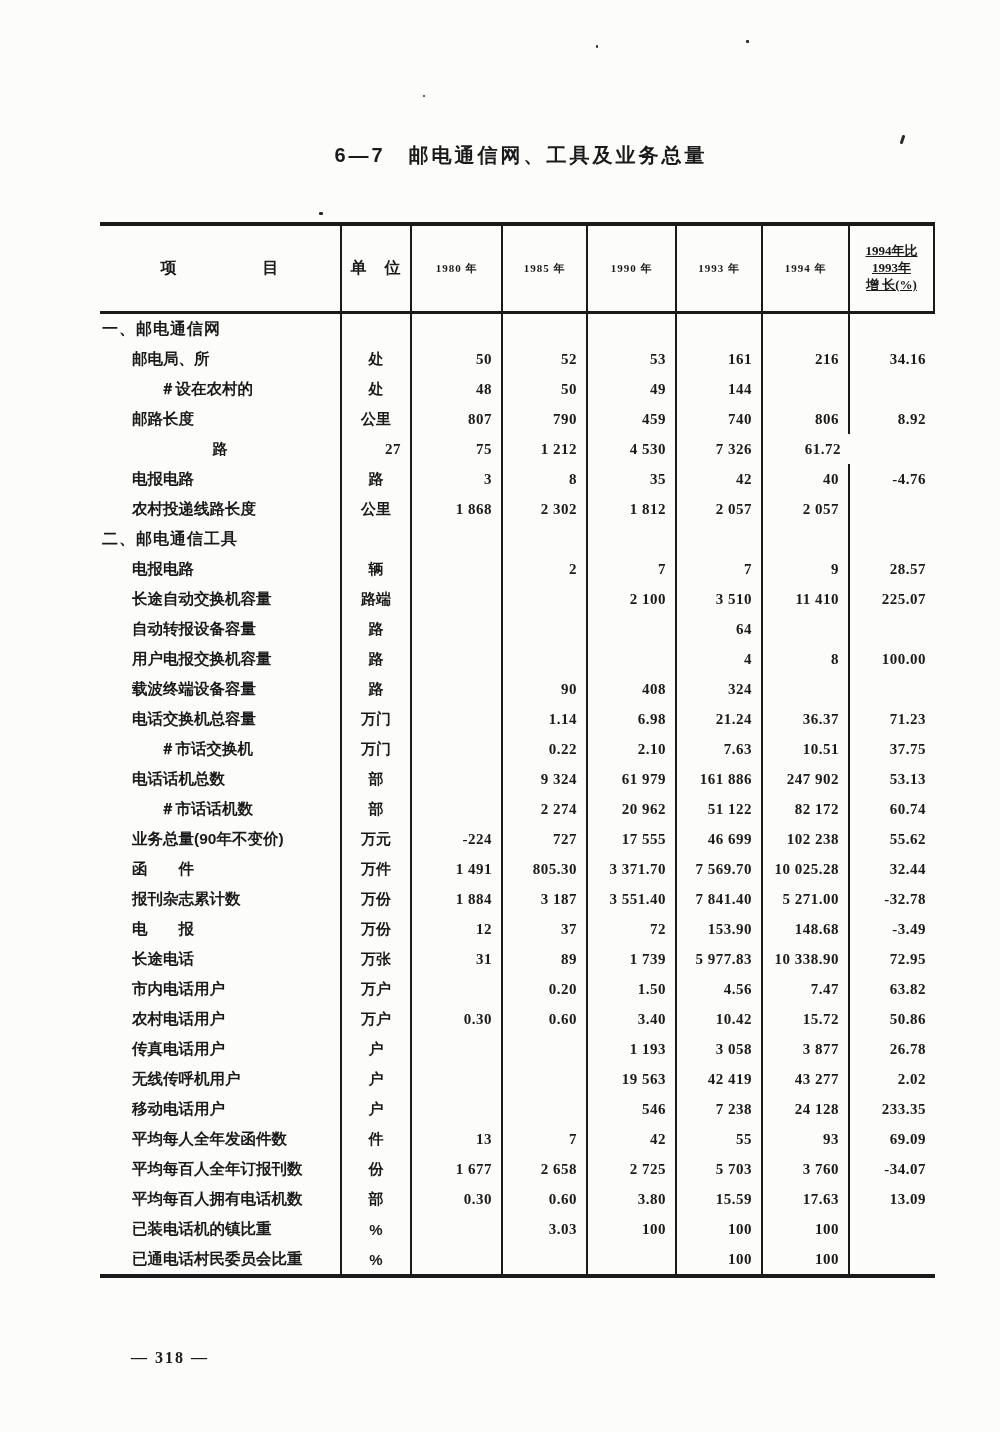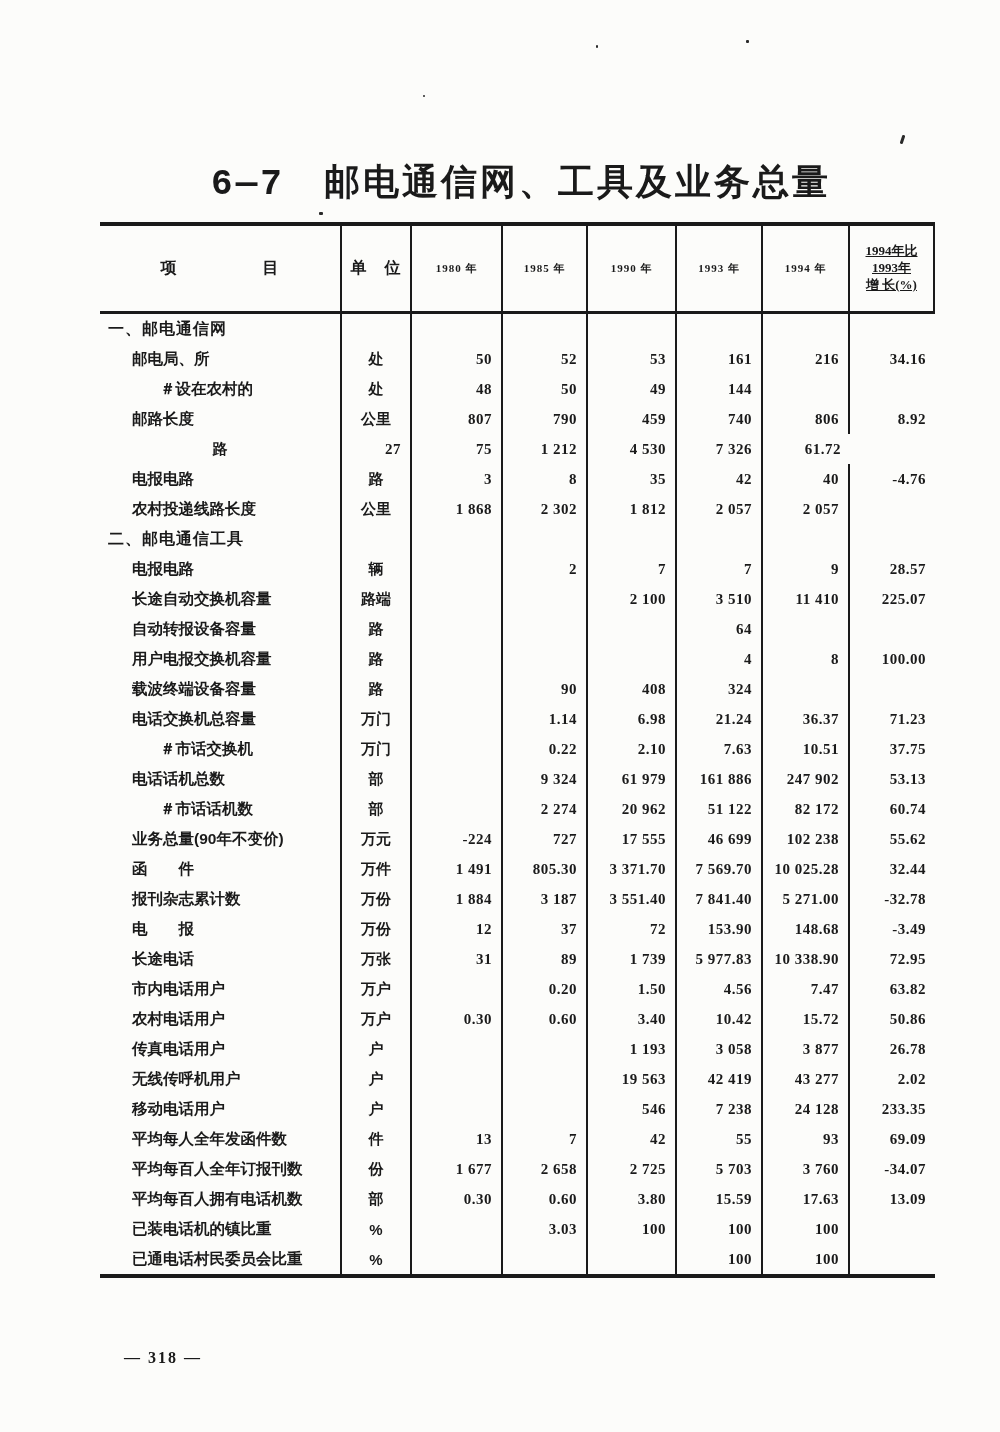--- a/index.html
+++ b/index.html
@@ -17,26 +17,25 @@
     width:1000px;height:1432px;
     background:var(--paper);
     color:var(--ink);
     overflow:hidden;
   }
   .title{
     position:absolute;
     top:142px;left:0;right:0;
     text-align:center;
     text-indent:42px;
-    font-family:Liberation Mono, monospace;
-    font-weight:700;
-    font-size:36px;
+    font-family:Liberation Sans, sans-serif;
+    font-weight:700;
+    font-size:20px;
     letter-spacing:3px;
     white-space:nowrap;
-    margin-top:16px;
   }
   .stat-table{
     position:absolute;
     top:222px;left:100px;
     width:835px;
     border-top:4px solid var(--ink);
     border-bottom:4px solid var(--ink);
   }
   .thead{
     display:grid;
@@ -88,27 +87,27 @@
     font-family:"Liberation Sans","DejaVu Sans",sans-serif;
     font-weight:700;
     font-size:15px;
   }
   .c.lc{
     font-family:"Liberation Sans","DejaVu Sans",sans-serif;
     font-weight:700;
     font-size:15.5px;
     white-space:nowrap;
   }
-  .c.lc.i0{padding-left:2px;letter-spacing:1px;margin-left:6px;}
+  .c.lc.i0{padding-left:2px;letter-spacing:1px;}
   .c.lc.i1{padding-left:32px;}
   .c.lc.i2{padding-left:60px;}
   .trow.section .lc{font-size:16px;}
   .pagenum{
     position:absolute;
-    top:1349px;left:124px;
+    top:1349px;left:131px;
     font-weight:700;
     font-size:16px;
     letter-spacing:2px;
     white-space:nowrap;
   }
   .speck{position:absolute;background:#2a2a2a;border-radius:1px;}
   .s1{top:135px;left:901px;width:3px;height:9px;transform:rotate(18deg);}
   .s2{top:212px;left:319px;width:4px;height:3px;}
   .s3{top:40px;left:746px;width:3px;height:3px;}
   .s4{top:45px;left:596px;width:2px;height:3px;}

